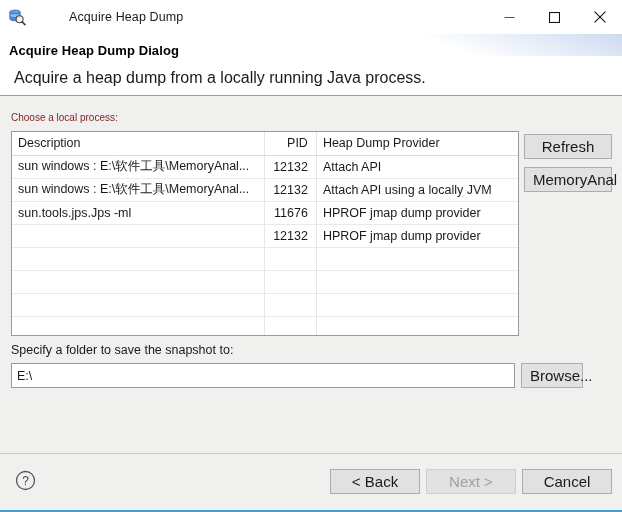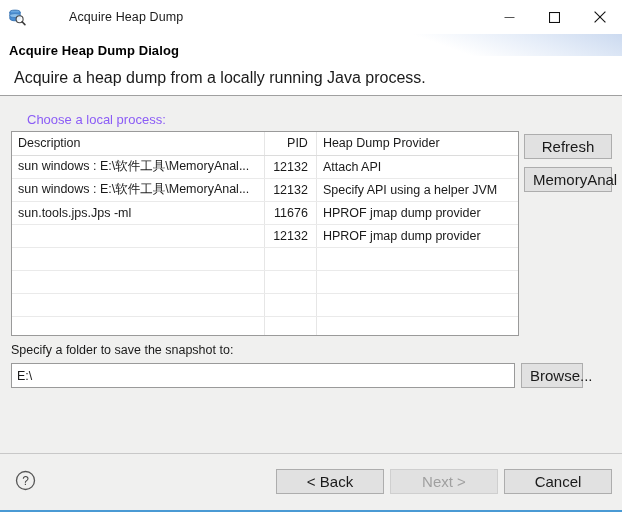--- a/index.html
+++ b/index.html
@@ -109,23 +109,22 @@
     position: absolute;
     left: 0; top: 97px;
     width: 622px;
     height: 356px;
     background: #f0f0ef;
   }
 
   .label-choose {
     position: absolute;
     left: 11px; top: 15px;
-    font-size: 13px;
-    color: #8b5cf6;
-    margin-left: 16px;
+    font-size: 10px;
+    color: #7f1d1d;
   }
 
   
   .table-wrap {
     position: absolute;
     left: 11px; top: 34px;
     width: 508px;
     height: 205px;
     background: #ffffff;
     border: 1px solid #9a9a9a;
@@ -241,21 +240,21 @@
     width: 21px;
     height: 21px;
   }
   .footer-buttons {
     position: absolute;
     right: 10px; top: 15px;
     display: flex;
     gap: 6px;
   }
   .footer-buttons .btn {
-    width: 108px;
+    width: 90px;
   }
 </style>
 </head>
 <body>
 
 <div class="window">
 
   <div class="titlebar">
     <span class="title-icon">
       <svg width="18" height="18" viewBox="0 0 18 18">
@@ -309,21 +308,21 @@
         </thead>
         <tbody>
           <tr>
             <td class="col-desc">sun windows : E:\软件工具\MemoryAnal...</td>
             <td class="col-pid">12132</td>
             <td class="col-prov">Attach API</td>
           </tr>
           <tr>
             <td class="col-desc">sun windows : E:\软件工具\MemoryAnal...</td>
             <td class="col-pid">12132</td>
-            <td class="col-prov">Specify API using a helper JVM</td>
+            <td class="col-prov">Attach API using a locally JVM</td>
           </tr>
           <tr>
             <td class="col-desc">sun.tools.jps.Jps -ml</td>
             <td class="col-pid">11676</td>
             <td class="col-prov">HPROF jmap dump provider</td>
           </tr>
           <tr>
             <td class="col-desc"></td>
             <td class="col-pid">12132</td>
             <td class="col-prov">HPROF jmap dump provider</td>

